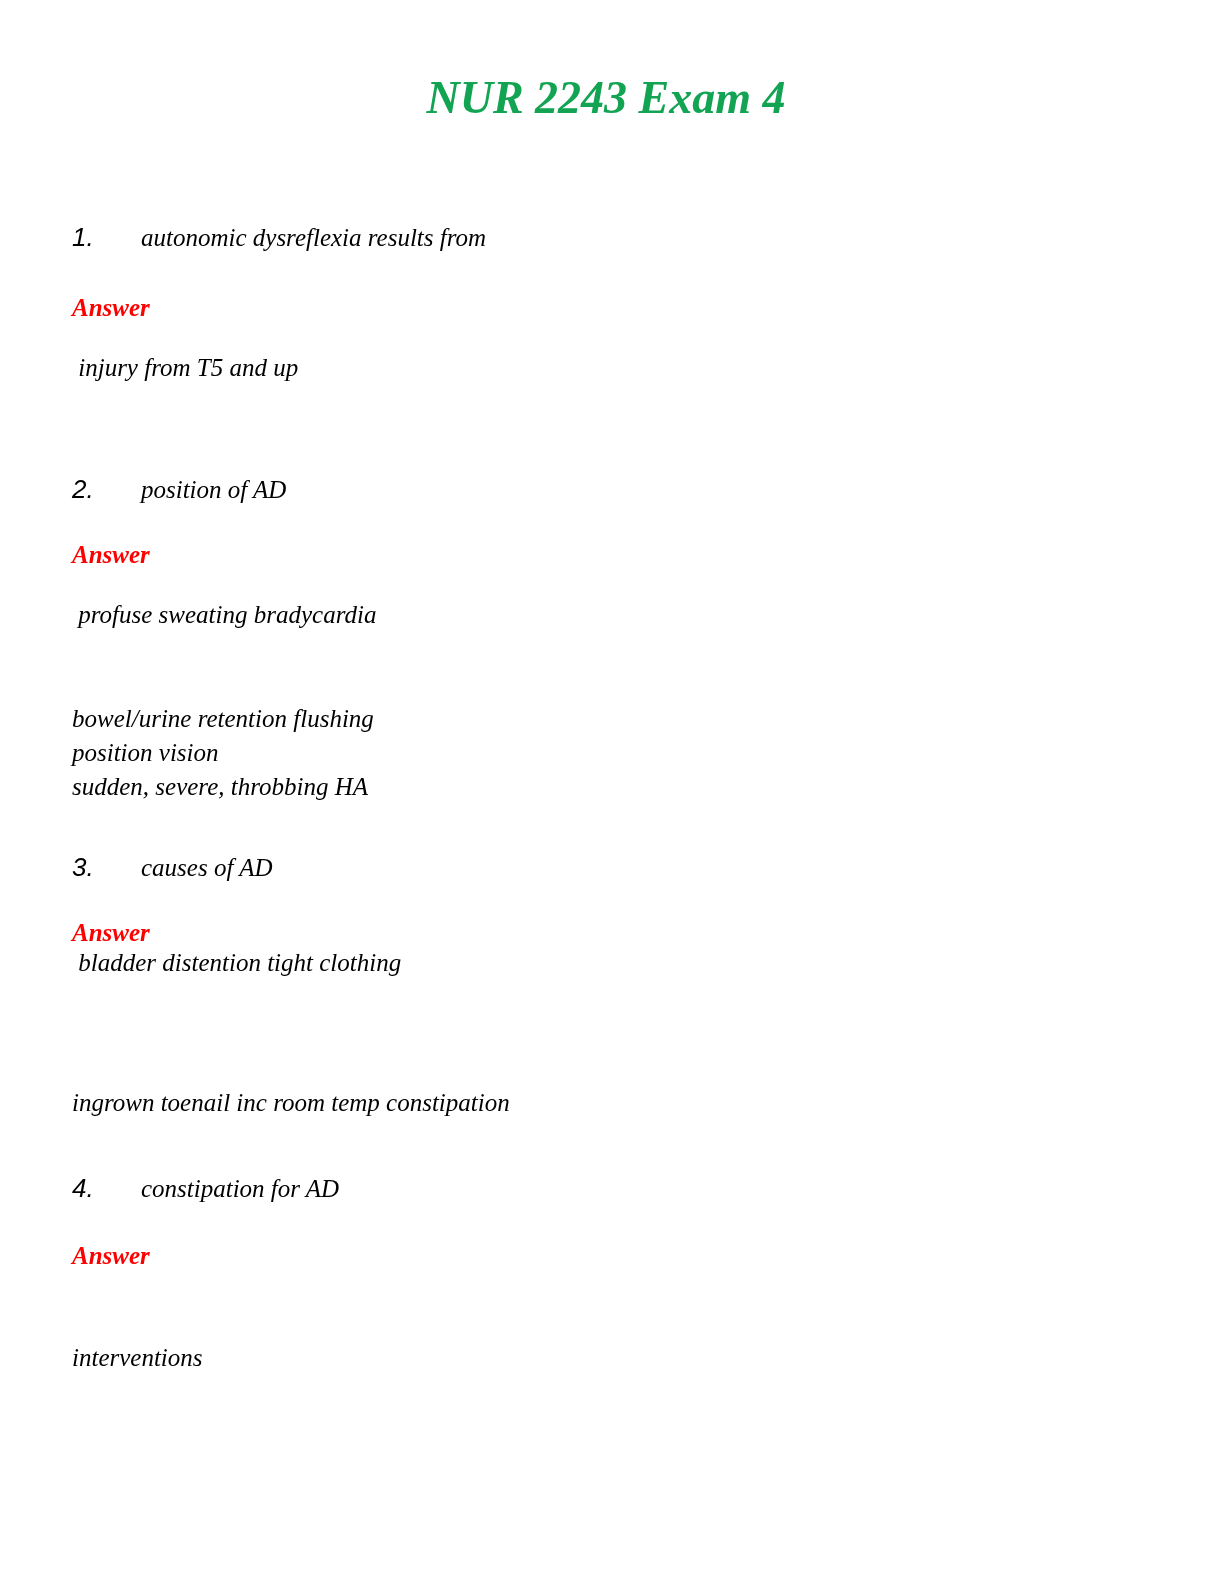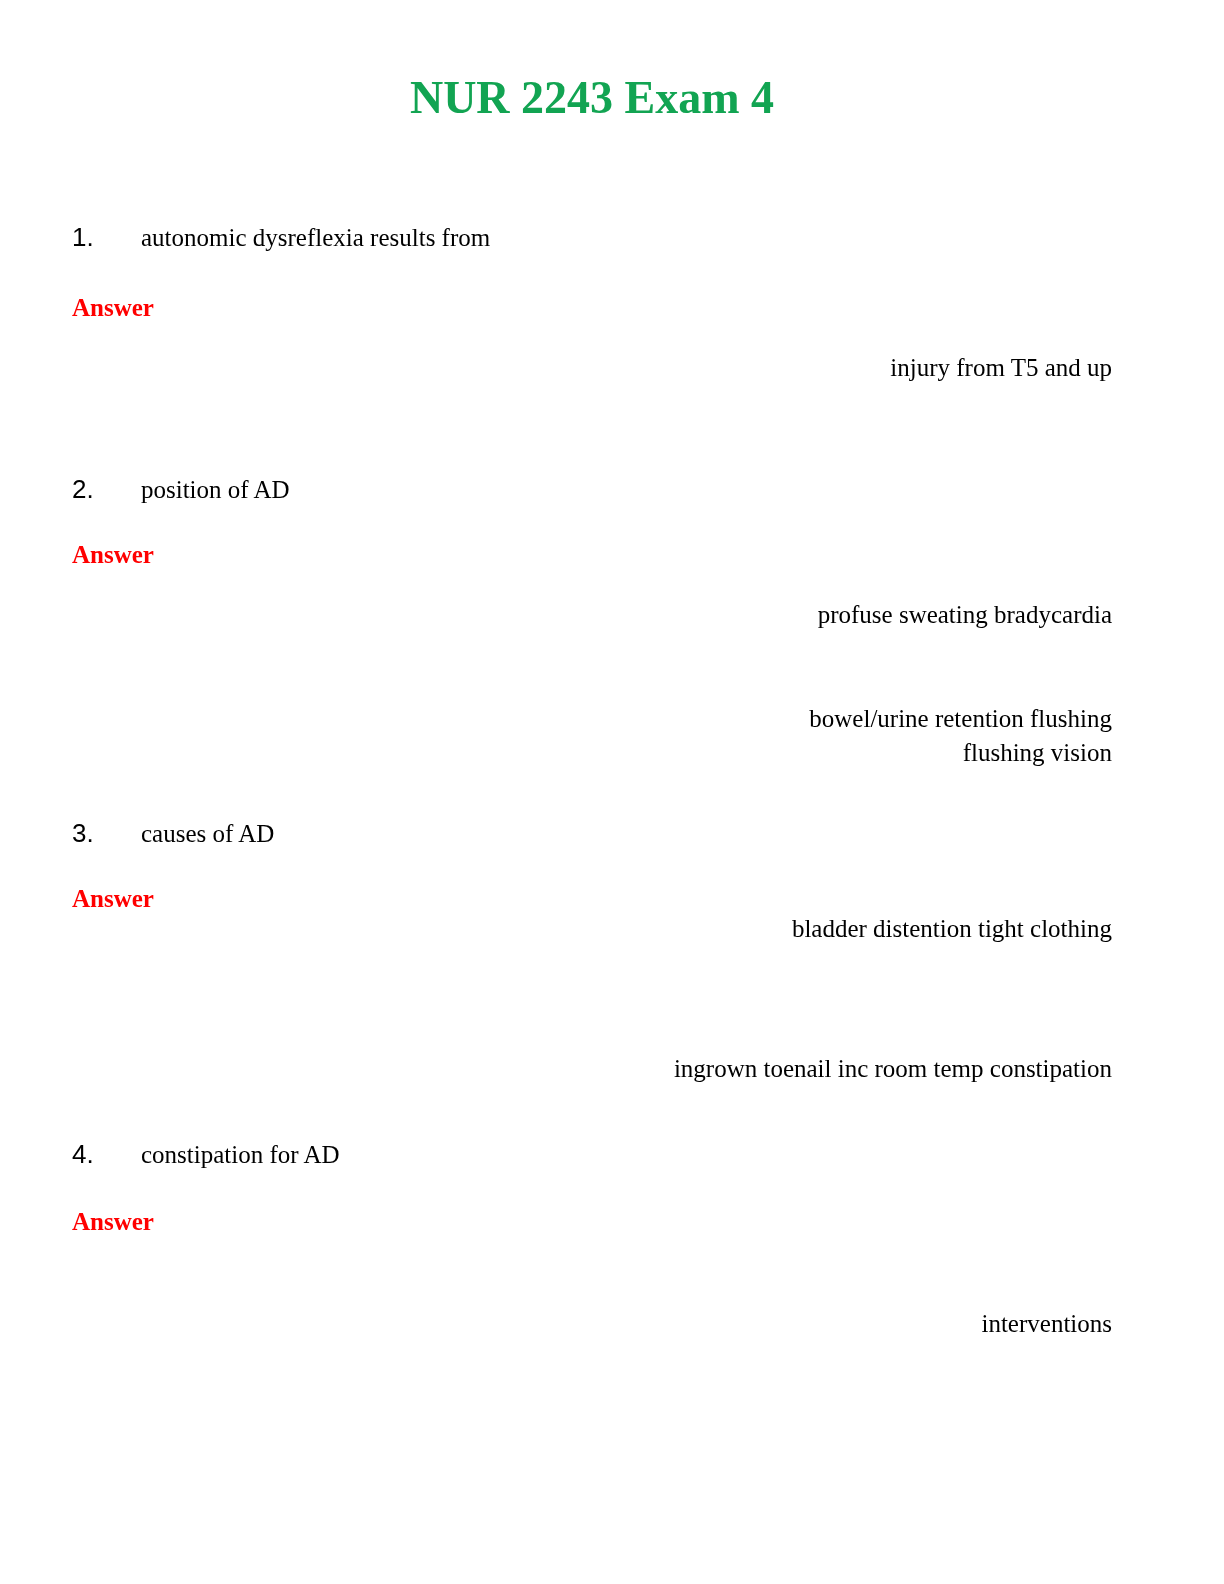--- a/index.html
+++ b/index.html
@@ -12,22 +12,23 @@
   html, body { margin: 0; padding: 0; }
   body {
     width: 1224px;
     height: 1584px;
     background: var(--bg-color);
     color: var(--text-color);
     font-family: "Liberation Serif", serif;
     overflow: hidden;
   }
   .doc {
-    padding: 70px 112px 0 72px;
+    padding: 70px 84px 0 72px;
     width: 1224px;
+    font-style: italic;
   }
   .page-title {
     margin: 0;
     text-align: center;
     font-family: "Liberation Serif", serif;
     font-weight: bold;
     font-size: 46px;
     line-height: 56px;
     color: var(--title-green);
   }
@@ -57,21 +58,20 @@
     font-size: 25px;
     line-height: 30px;
     color: var(--answer-red);
   }
   .answer-line {
     font-family: "Liberation Serif", serif;
     font-size: 25px;
     line-height: 30px;
     color: var(--text-color);
     white-space: pre-wrap;
-    text-align: right;
   }
   .answer-block.multi .answer-line {
     line-height: 34px;
     margin-top: 0;
   }
   
   .mt-30 { margin-top: 30px; }
   .mt-32 { }
   .mt-35 { margin-top: 35px; }
   .mt-37 { margin-top: 37px; }
@@ -105,21 +105,22 @@
     <div class="question-row mt-91">
       <span class="qnum">2.</span>
       <span class="qtext">position of AD</span>
     </div>
     <div class="answer-label mt-35">Answer</div>
     <div class="answer-block">
       <div class="answer-line mt-30"> profuse sweating bradycardia</div>
     </div>
     <div class="answer-block multi mt-92">
       <div class="answer-line">bowel/urine retention flushing</div>
-      <div class="answer-line">flushing vision</div>
+      <div class="answer-line">position vision</div>
+      <div class="answer-line">sudden, severe, throbbing HA</div>
     </div>
   </section>
 
   <section class="qa-item">
     <div class="question-row mt-48">
       <span class="qnum">3.</span>
       <span class="qtext">causes of AD</span>
     </div>
     <div class="answer-label mt-35">Answer</div>
     <div class="answer-block">

